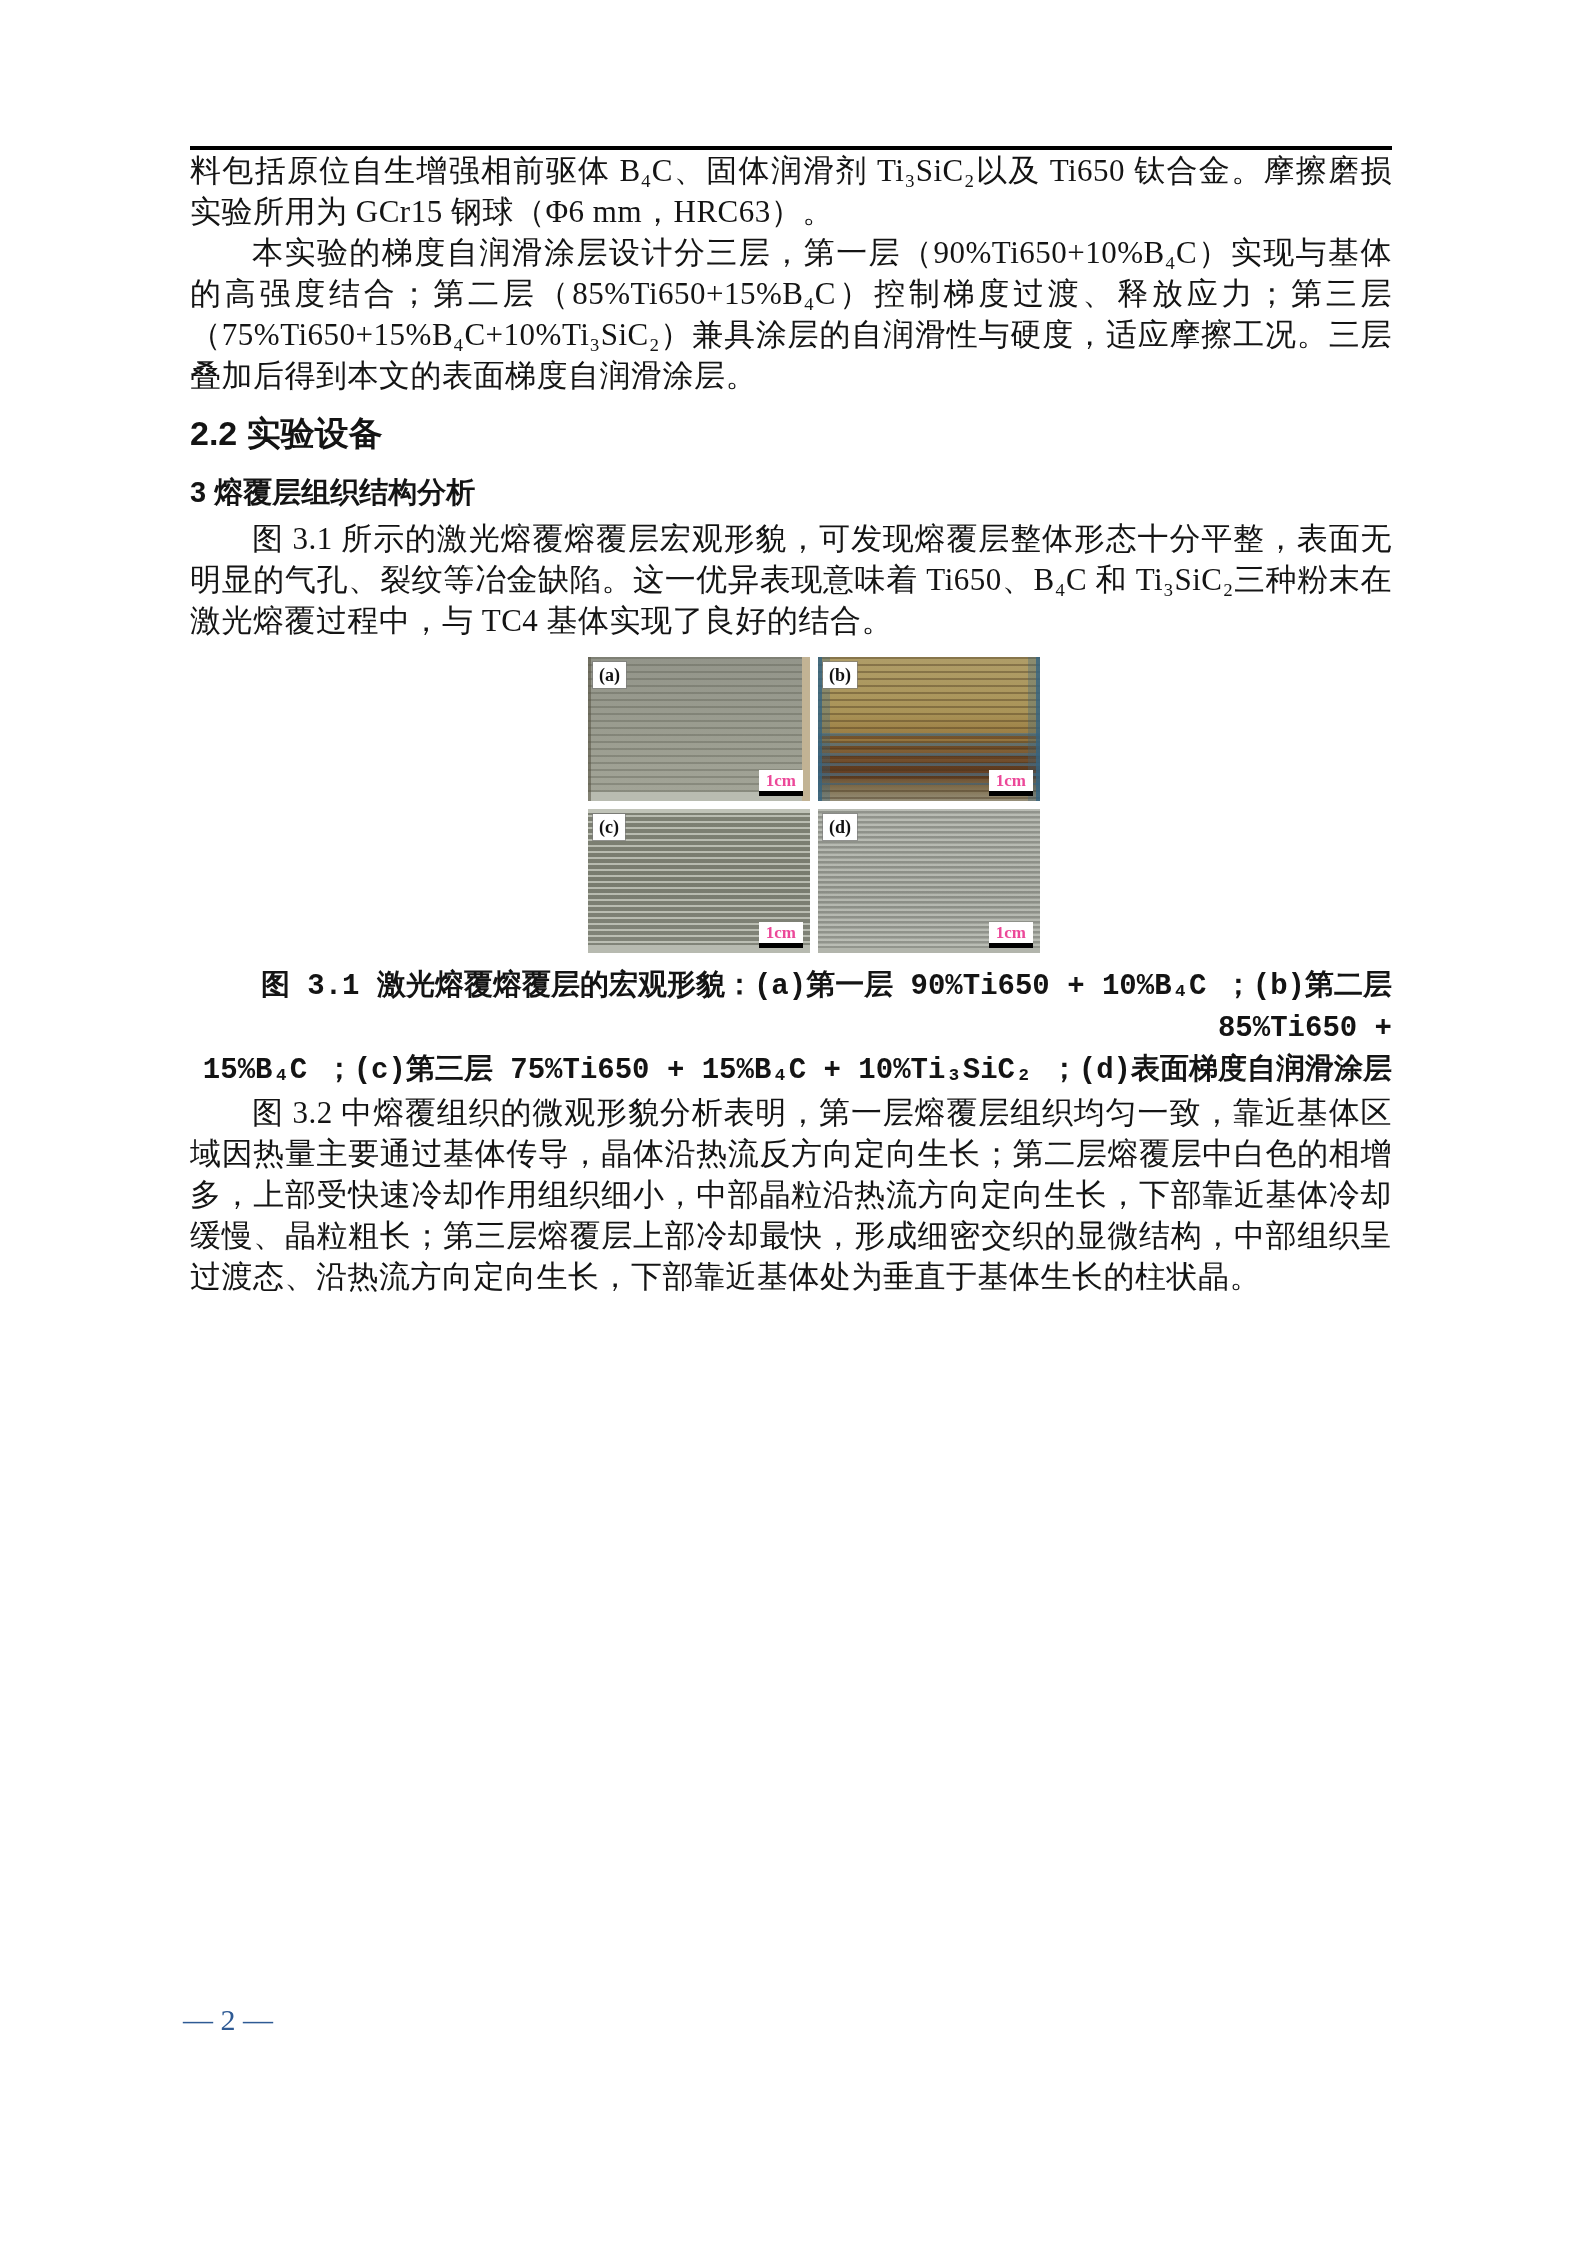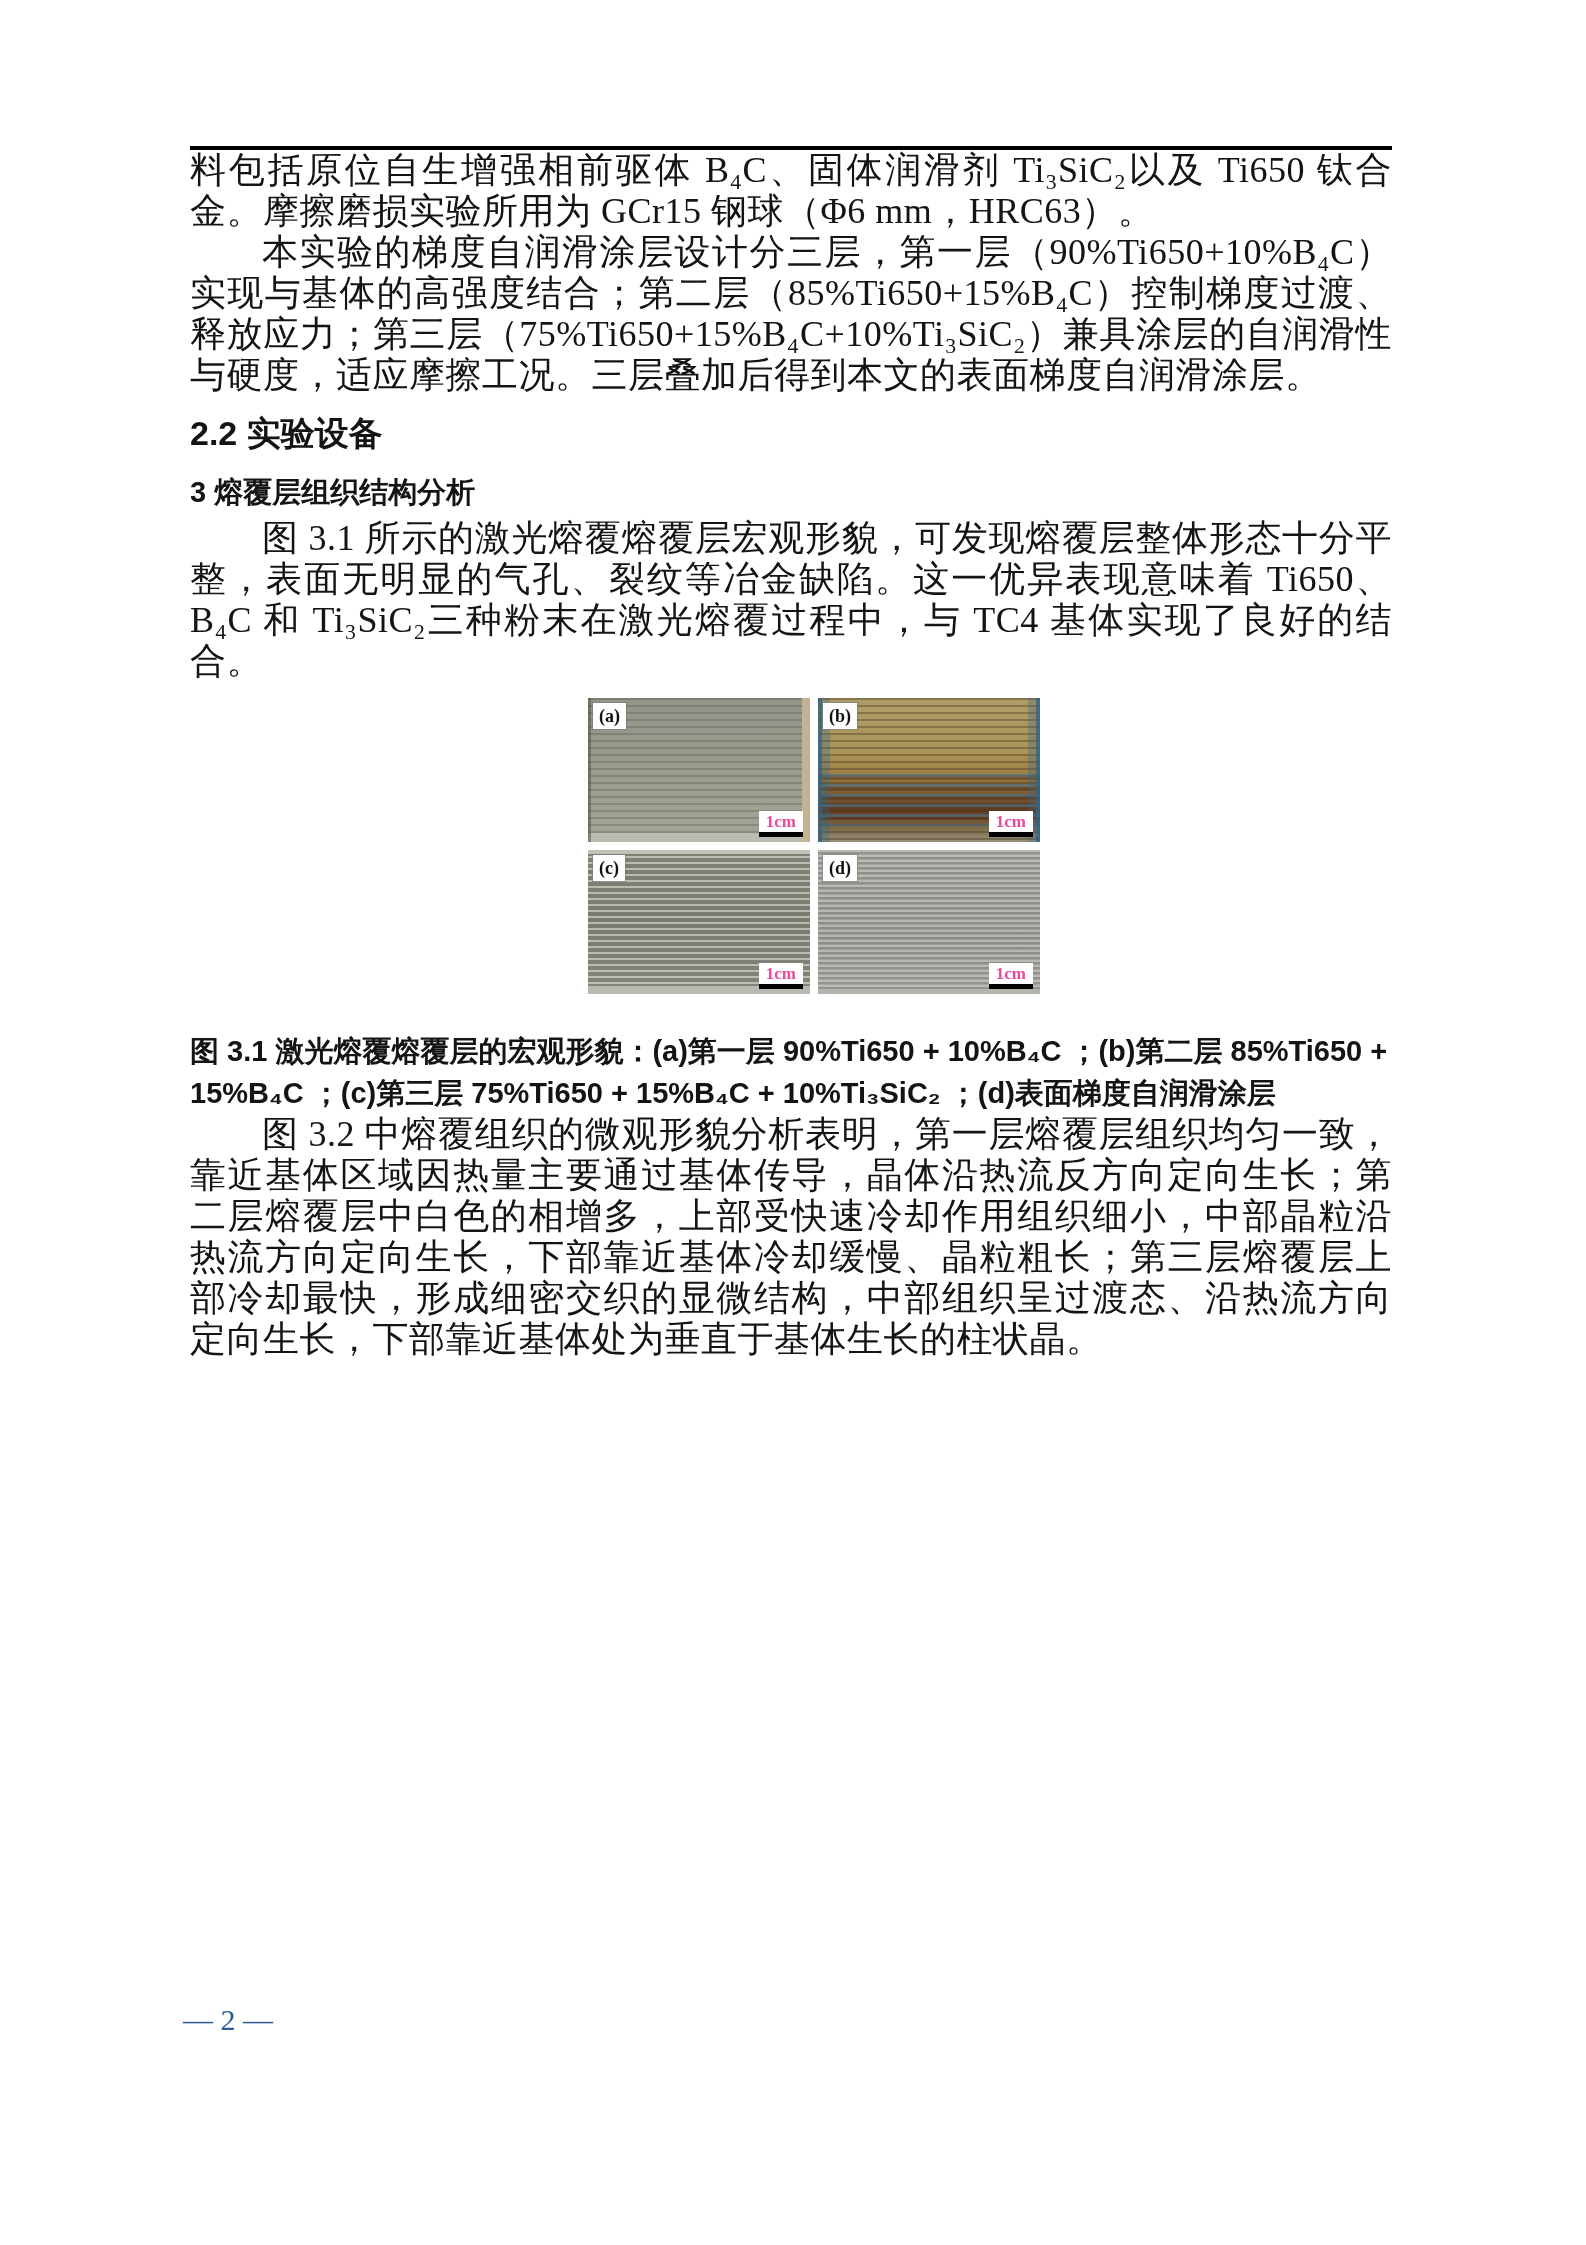--- a/index.html
+++ b/index.html
@@ -14,21 +14,21 @@
   .content {
     position:absolute; left:190px; top:0;
     width:1202px;
   }
   .header-rule {
     margin-top:146px;
     height:4px; background:#000000;
   }
   p.body-text {
     margin:0;
-    font-size:36px; line-height:41px;
+    font-size:31px; line-height:41px;
     text-align:justify;
     letter-spacing:0.5px;
   }
   p.indent { text-indent:2em; }
   .p-cont   { margin-top:20px; }
   .h-212 {
     margin:28px 0 0 0;
     font-size:31px; line-height:41px; font-weight:normal;
   }
   .p-design { margin-top:25px; }
@@ -107,24 +107,24 @@
   .scalebar {
     position:absolute; right:7px; bottom:5px;
     background:#ffffff; color:#ec4899;
     font-family:"Liberation Serif","DejaVu Serif",serif;
     font-weight:bold; font-size:17px; line-height:21px;
     padding:0 7px;
     border-bottom:5px solid #000;
   }
   
   .caption {
-    margin:36px 0 0 0;
+    margin:13px 0 0 0;
     font-size:29px; line-height:42px; font-weight:bold;
-    font-family:Liberation Sans, sans-serif;
-    text-align:left;
+    font-family:Liberation Mono, monospace;
+    text-align:right;
   }
   .caption .cap-line { display:block; }
   .p-micro { margin-top:28px; }
 
   
   .footer-page-number {
     position:absolute; left:183px; top:2000px;
     font-size:30px; line-height:40px;
     color:#2E5A94;
     font-family:"Liberation Serif","DejaVu Serif",serif;

